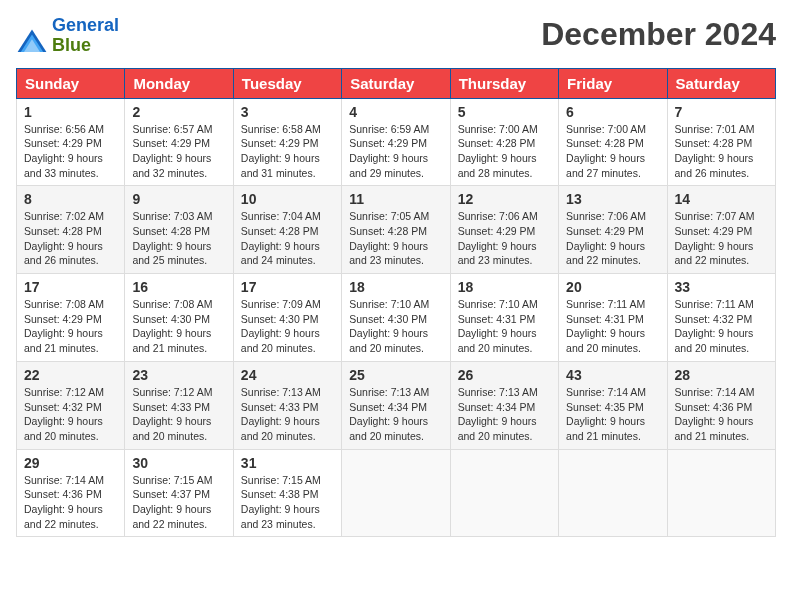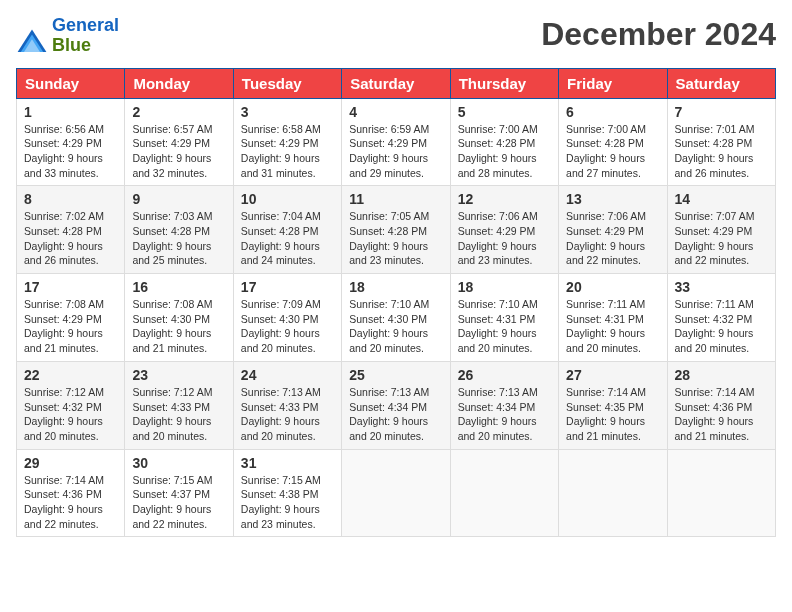--- a/index.html
+++ b/index.html
@@ -329,21 +329,21 @@
       </td>
         <td>
         <span class="day-num">26</span>
         <div class="day-info">
           Sunrise: 7:13 AM<br>
           Sunset: 4:34 PM<br>
           Daylight: 9 hours and 20 minutes.
         </div>
       </td>
         <td>
-        <span class="day-num">27</span>
+        <span class="day-num">43</span>
         <div class="day-info">
           Sunrise: 7:14 AM<br>
           Sunset: 4:35 PM<br>
           Daylight: 9 hours and 21 minutes.
         </div>
       </td>
         <td>
         <span class="day-num">28</span>
         <div class="day-info">
           Sunrise: 7:14 AM<br>

